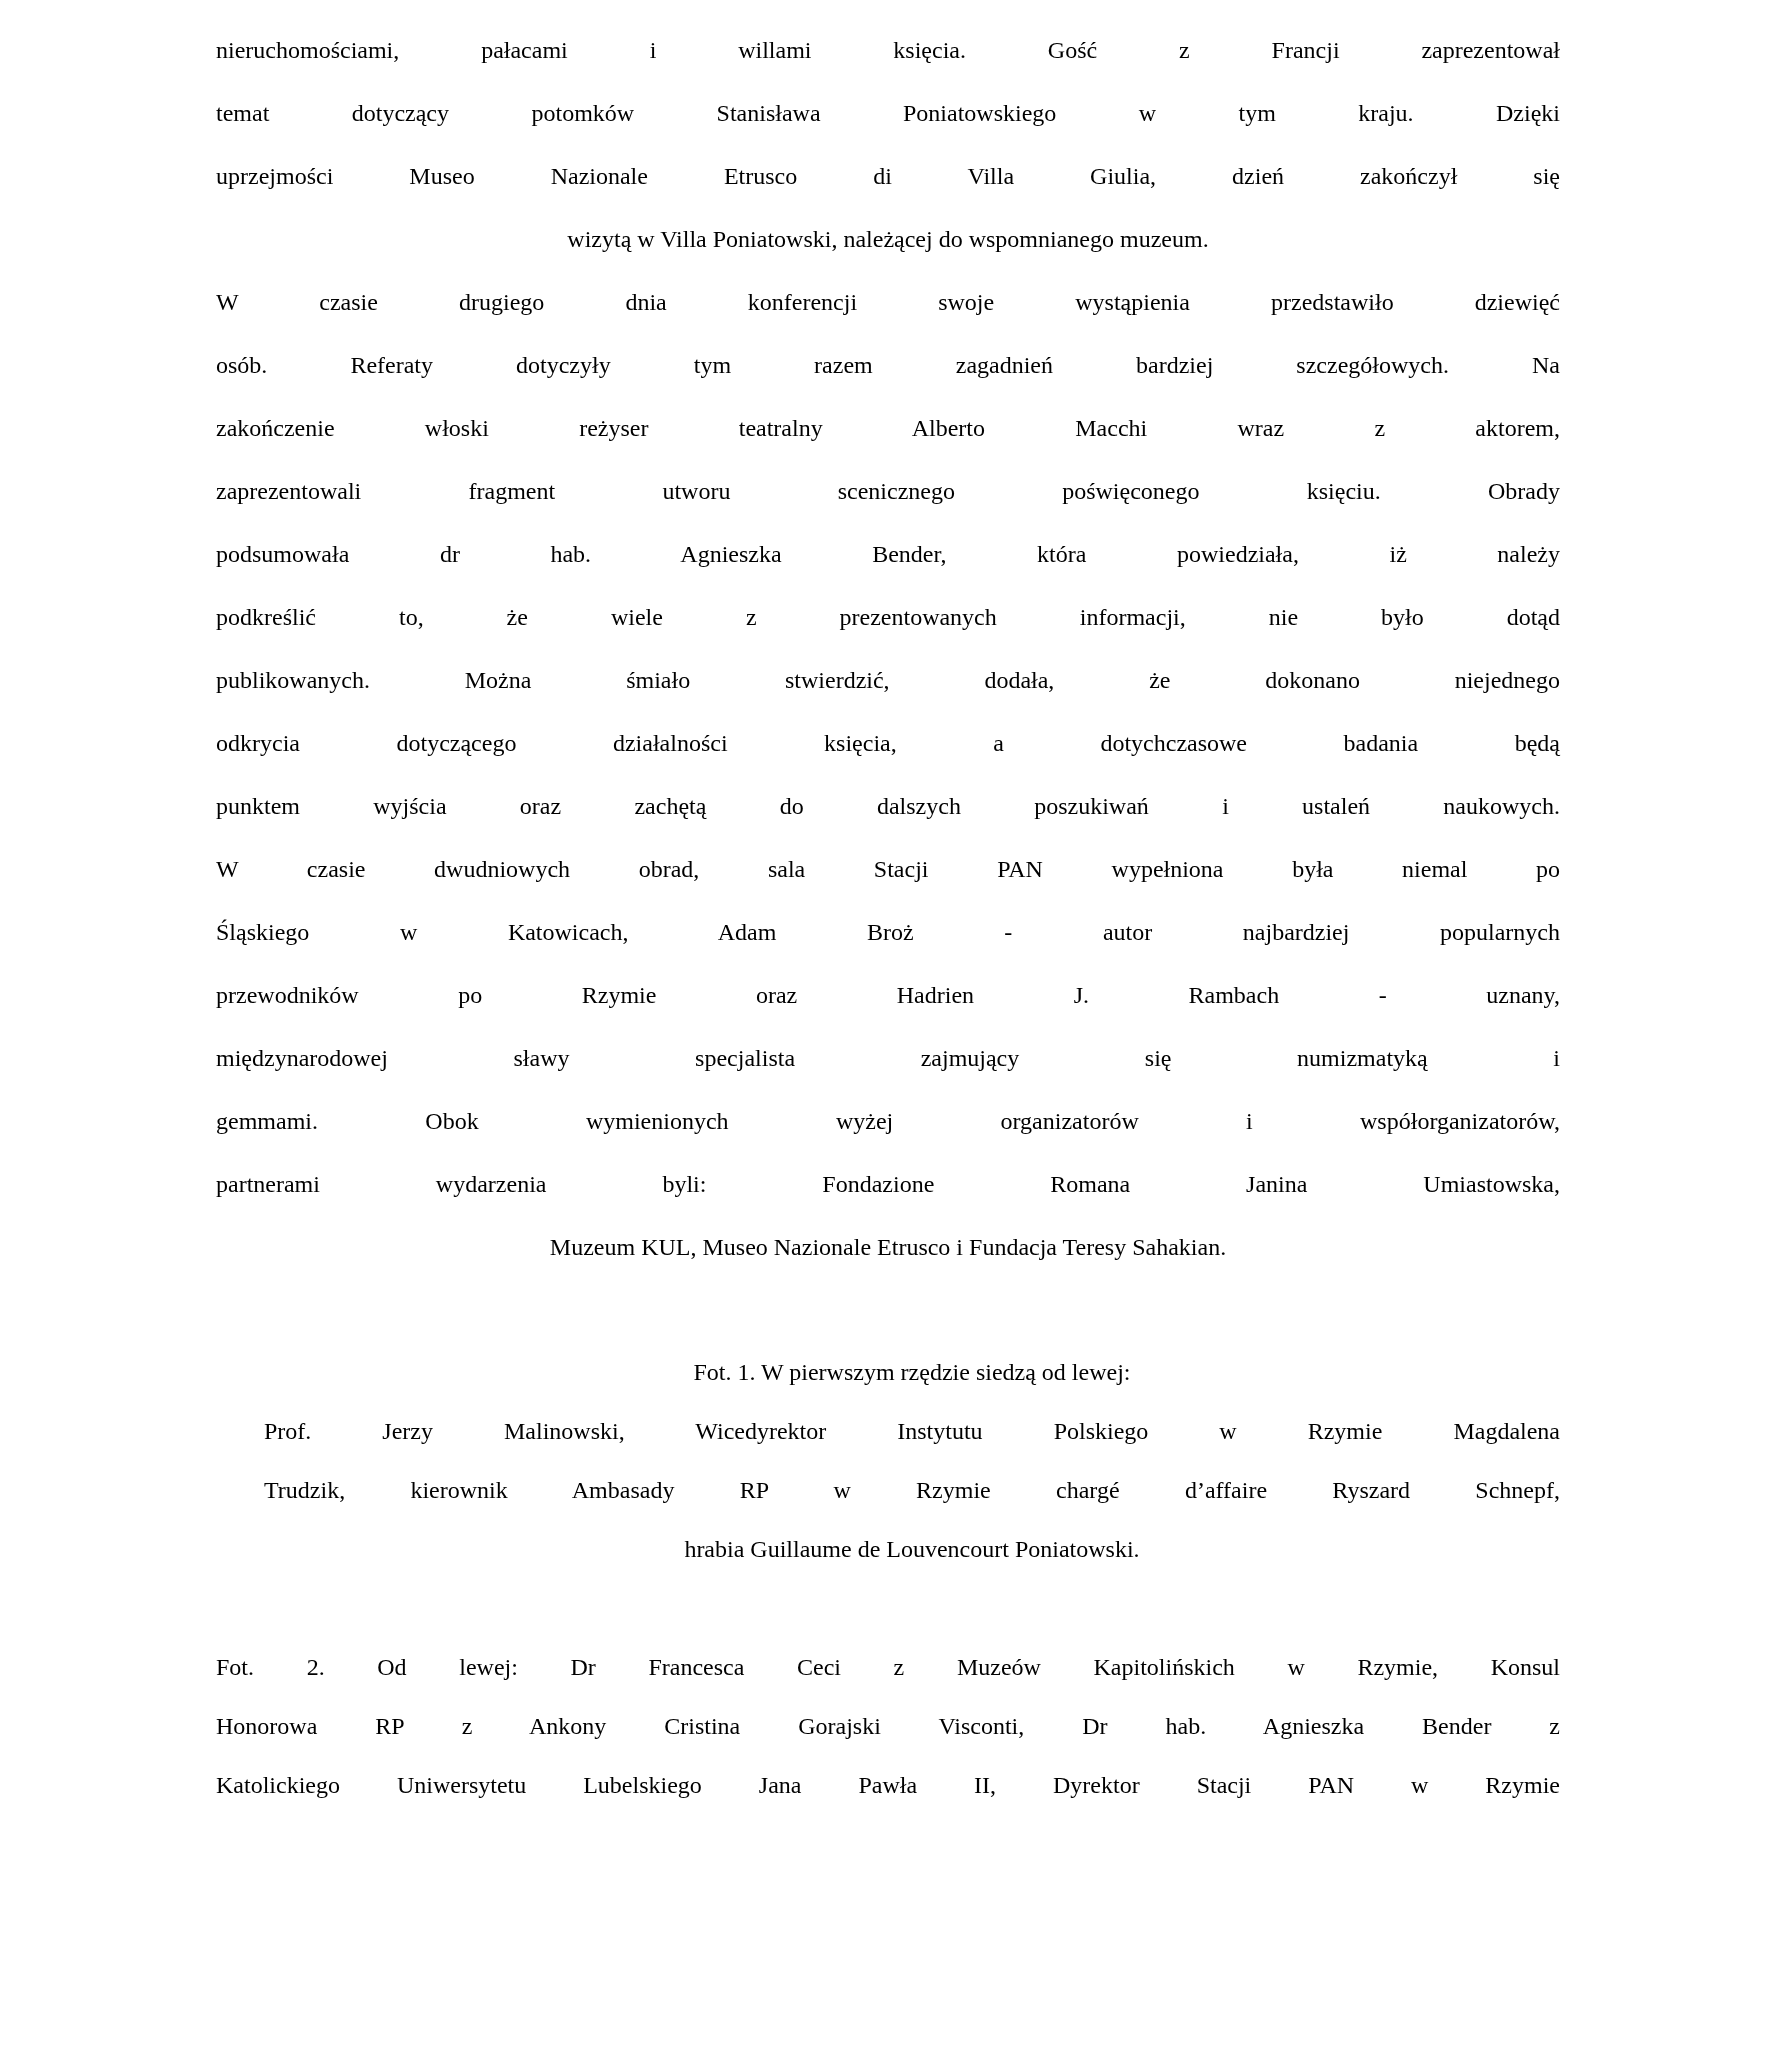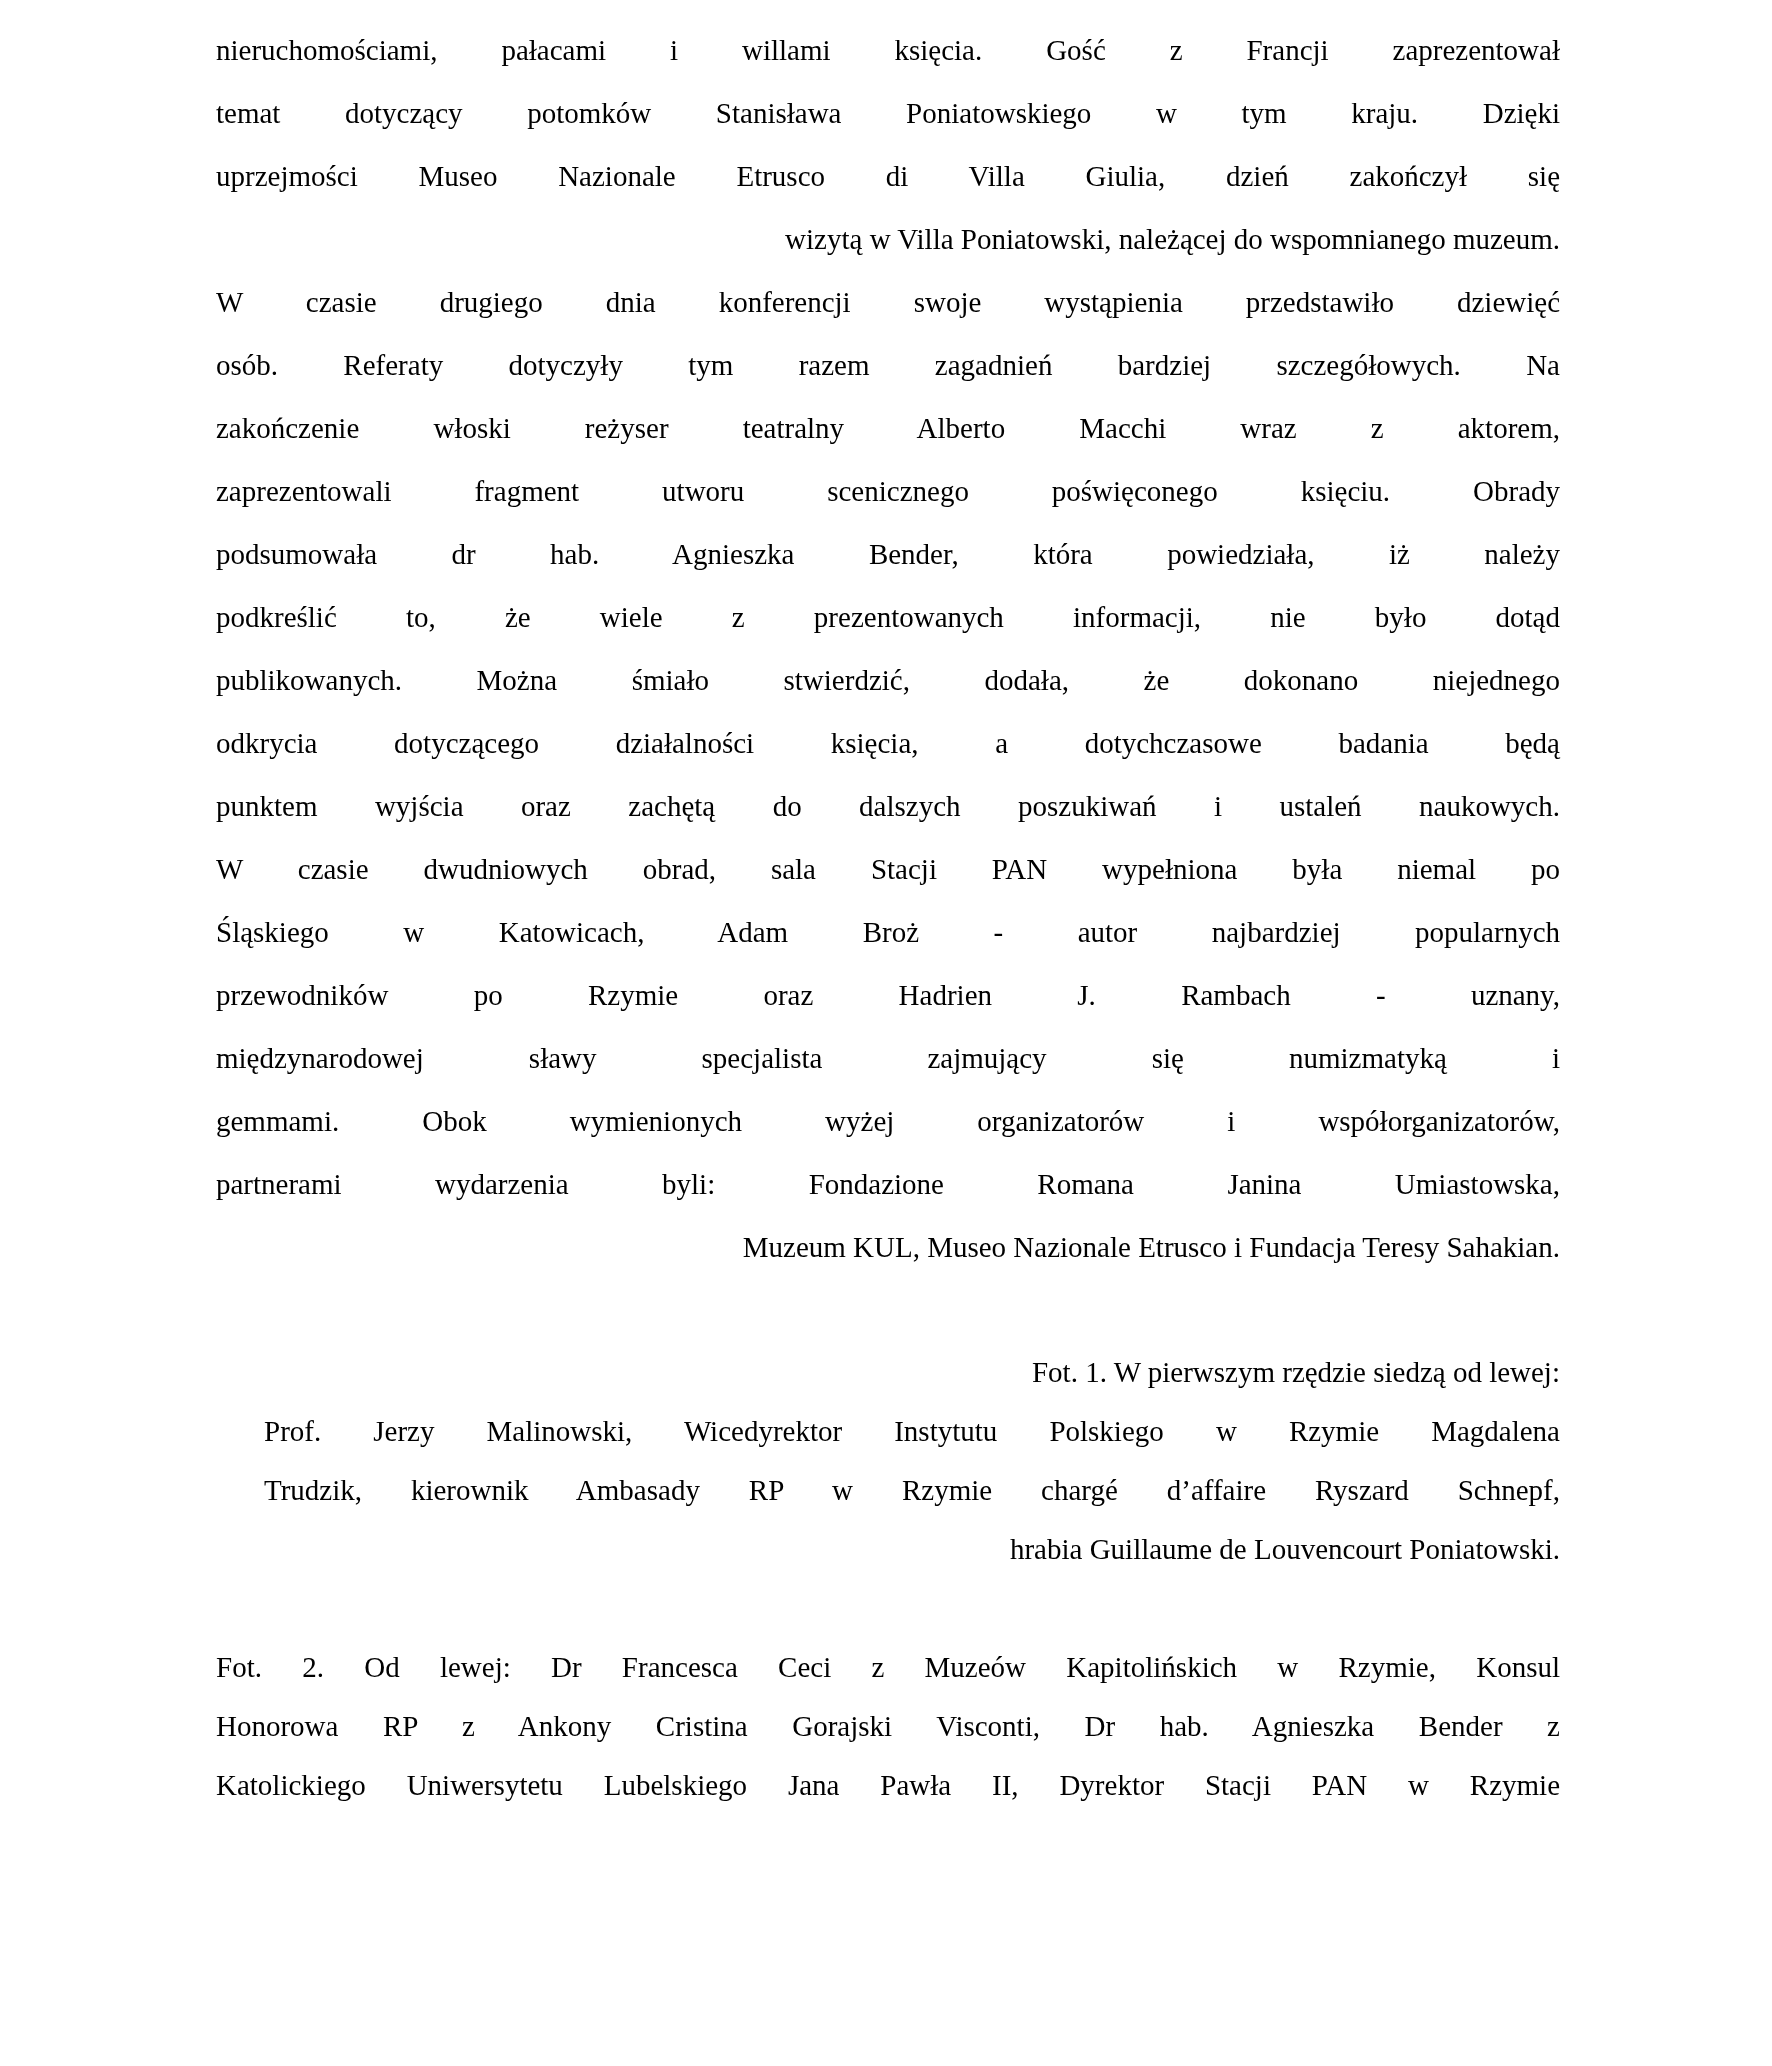--- a/index.html
+++ b/index.html
@@ -9,29 +9,29 @@
   }
   .page {
     position: relative;
     width: 1773px;
     height: 1832px;
     box-sizing: border-box;
     padding: 18.6px 213px 0 216px;
     background: #ffffff;
     color: #000000;
     font-family: "Liberation Serif", "DejaVu Serif", serif;
-    font-size: 29px;
+    font-size: 24px;
     overflow: hidden;
   }
   .block { margin: 0; }
   .block.body .line { line-height: 63px; }
   .block.caption .line { line-height: 59px; }
   .line {
     white-space: normal;
-    text-align: right;
+    text-align: center;
   }
   .line.just {
     text-align: justify;
     text-align-last: justify;
   }
   
   .page .block[data-name="photo-caption-1"] { margin-top: 64px; margin-left: 48px; }
   .page .block[data-name="photo-caption-2"] { margin-top: 59px; }
 </style>
 </head>

